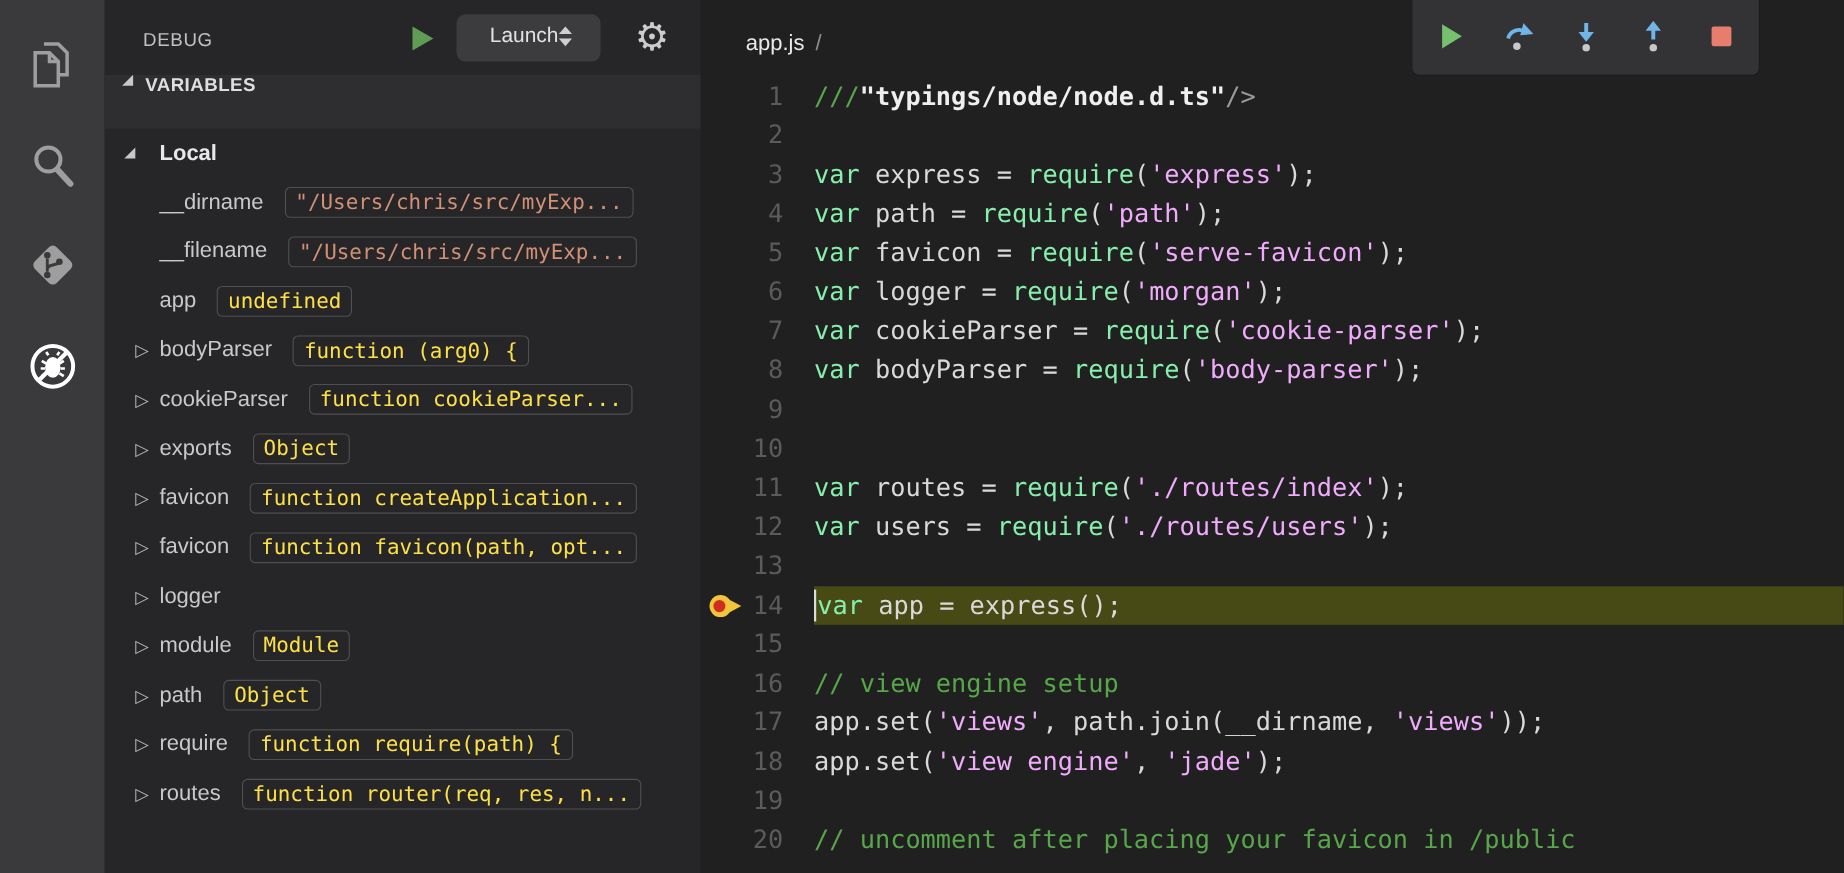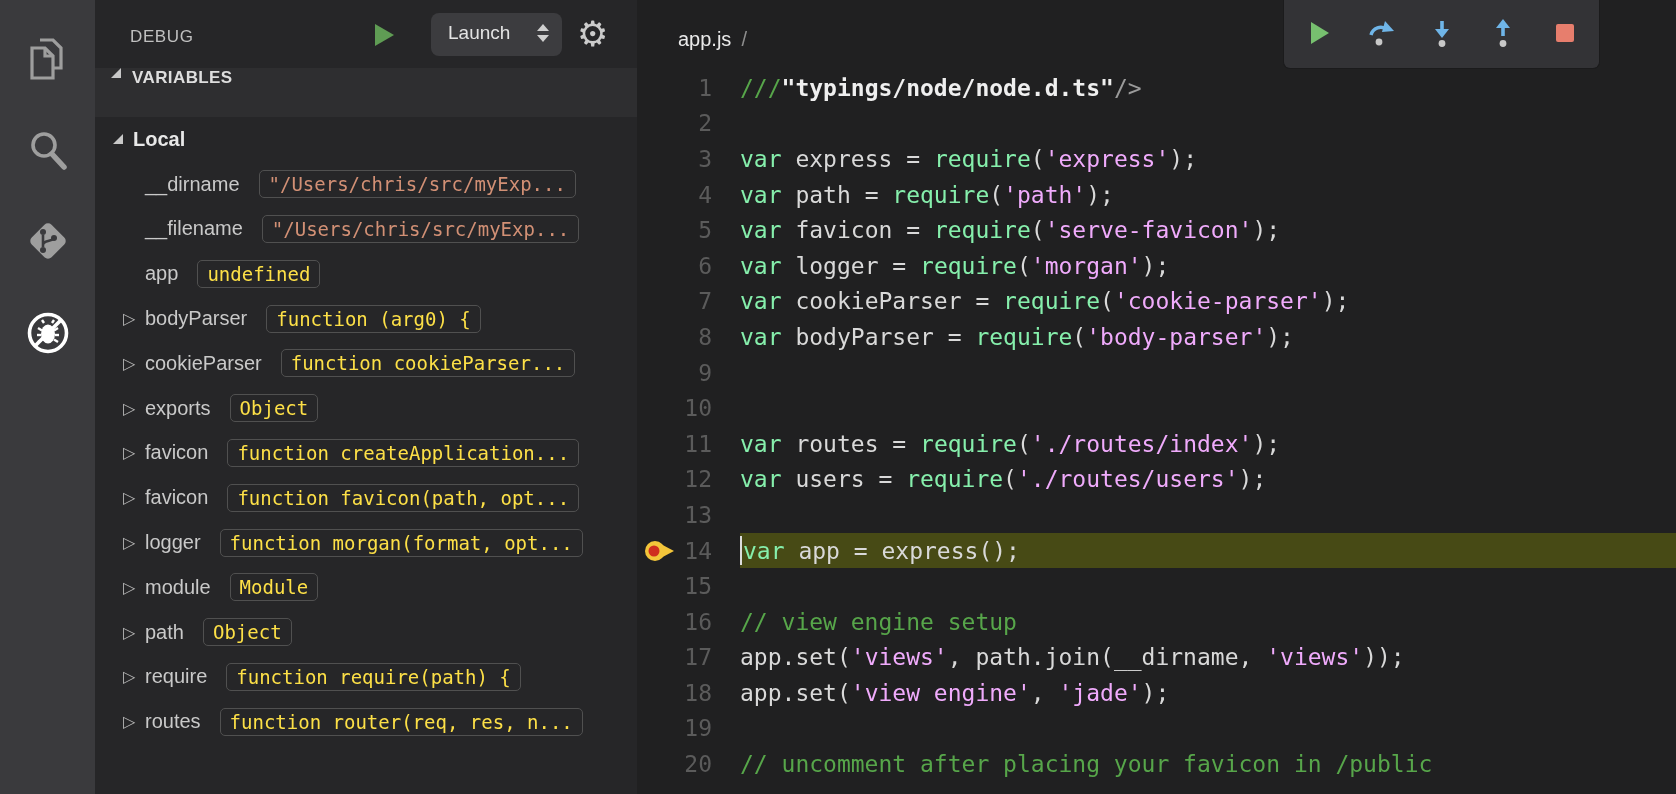--- a/index.html
+++ b/index.html
@@ -11,36 +11,36 @@
   
   .activity-bar{position:absolute;left:0;top:0;width:95px;height:794px;background:#3a3a3d;z-index:3}
   .ab-btn{position:absolute;left:0;width:95px;height:64px;display:flex;align-items:center;justify-content:center;background:none;border:none;padding:0;cursor:pointer}
 
   
   .sidebar{position:absolute;left:95px;top:0;width:542px;height:794px;background:#262628;overflow:hidden;z-index:2}
   .debug-header{position:absolute;top:0;left:0;width:100%;height:68px;background:#262628}
   .debug-title{position:absolute;left:35px;top:27px;font-size:17px;color:#c0c0c0;letter-spacing:.6px}
   .start-btn{position:absolute;left:280px;top:24px;width:0;height:0;border:none;background:none;padding:0;cursor:pointer;
     border-left:19px solid #5f9c54;border-top:11px solid transparent;border-bottom:11px solid transparent}
-  .launch-select{position:absolute;left:336px;top:13px;width:131px;height:43px;background:#3c3c3f;border-radius:8px;
-    display:flex;align-items:center;justify-content:space-between;padding:0 13px 4px 17px;box-sizing:border-box;cursor:pointer}
+  .launch-select{position:absolute;left:320px;top:13px;width:131px;height:43px;background:#3c3c3f;border-radius:8px;
+    display:flex;align-items:center;justify-content:center;padding:0 13px 4px 17px;box-sizing:border-box;cursor:pointer}
   .launch-label{font-size:19px;color:#e3e3e3}
   .updown{display:flex;flex-direction:column;gap:4px;align-items:center}
   .tri-up{width:0;height:0;border-left:6px solid transparent;border-right:6px solid transparent;border-bottom:7px solid #cfcfcf}
   .tri-down{width:0;height:0;border-left:6px solid transparent;border-right:6px solid transparent;border-top:7px solid #cfcfcf}
   .gear-btn{position:absolute;left:482px;top:11px;background:none;border:none;padding:0;font-size:35px;line-height:46px;color:#cbcbcb;cursor:pointer;font-family:"DejaVu Sans",sans-serif}
 
   .section-header{position:absolute;top:68px;left:0;width:100%;height:49px;background:#2e2e30;
     display:flex;align-items:flex-start;padding-left:16px;gap:11px;box-sizing:border-box;cursor:pointer}
   .section-label{font-size:17px;font-weight:bold;color:#dedede;letter-spacing:.4px}
   .exp-tri{width:0;height:0;border-left:10px solid transparent;border-bottom:10px solid #c8c8c8;flex:none}
 
   .tree{position:absolute;top:117px;left:0;width:100%}
   .row{height:44.8px;display:flex;align-items:center;white-space:nowrap}
-  .scope-row{padding-left:18px;gap:10px}
+  .scope-row{padding-left:18px;gap:22px}
   .scope-name{font-size:20px;font-weight:bold;color:#e8e8e8}
   .var-row{padding-left:28px}
   .twisty{width:22px;flex:none;font-size:16px;color:#b5b5b5;font-family:"DejaVu Sans",sans-serif}
   .var-name{font-size:20px;color:#c9c9c9;margin-right:19px}
   .var-value{font-family:"DejaVu Sans Mono",monospace;font-size:19px;color:#fde047;
     border:1px solid #505050;border-radius:5px;padding:2px 9px;white-space:pre;flex:none}
   .var-value.str{color:#d29075}
 
   
   .editor{position:absolute;left:637px;top:0;width:1039px;height:794px;background:#202021;z-index:1}
@@ -179,21 +179,20 @@
             <span class="var-value">function createApplication...</span>
           </div>
           <div class="row var-row">
             <span class="twisty">▷</span>
             <span class="var-name">favicon</span>
             <span class="var-value">function favicon(path, opt...</span>
           </div>
           <div class="row var-row">
             <span class="twisty">▷</span>
             <span class="var-name">logger</span>
-            <span class="var-value">function morgan(format, opt...</span>
           </div>
           <div class="row var-row">
             <span class="twisty">▷</span>
             <span class="var-name">module</span>
             <span class="var-value">Module</span>
           </div>
           <div class="row var-row">
             <span class="twisty">▷</span>
             <span class="var-name">path</span>
             <span class="var-value">Object</span>

